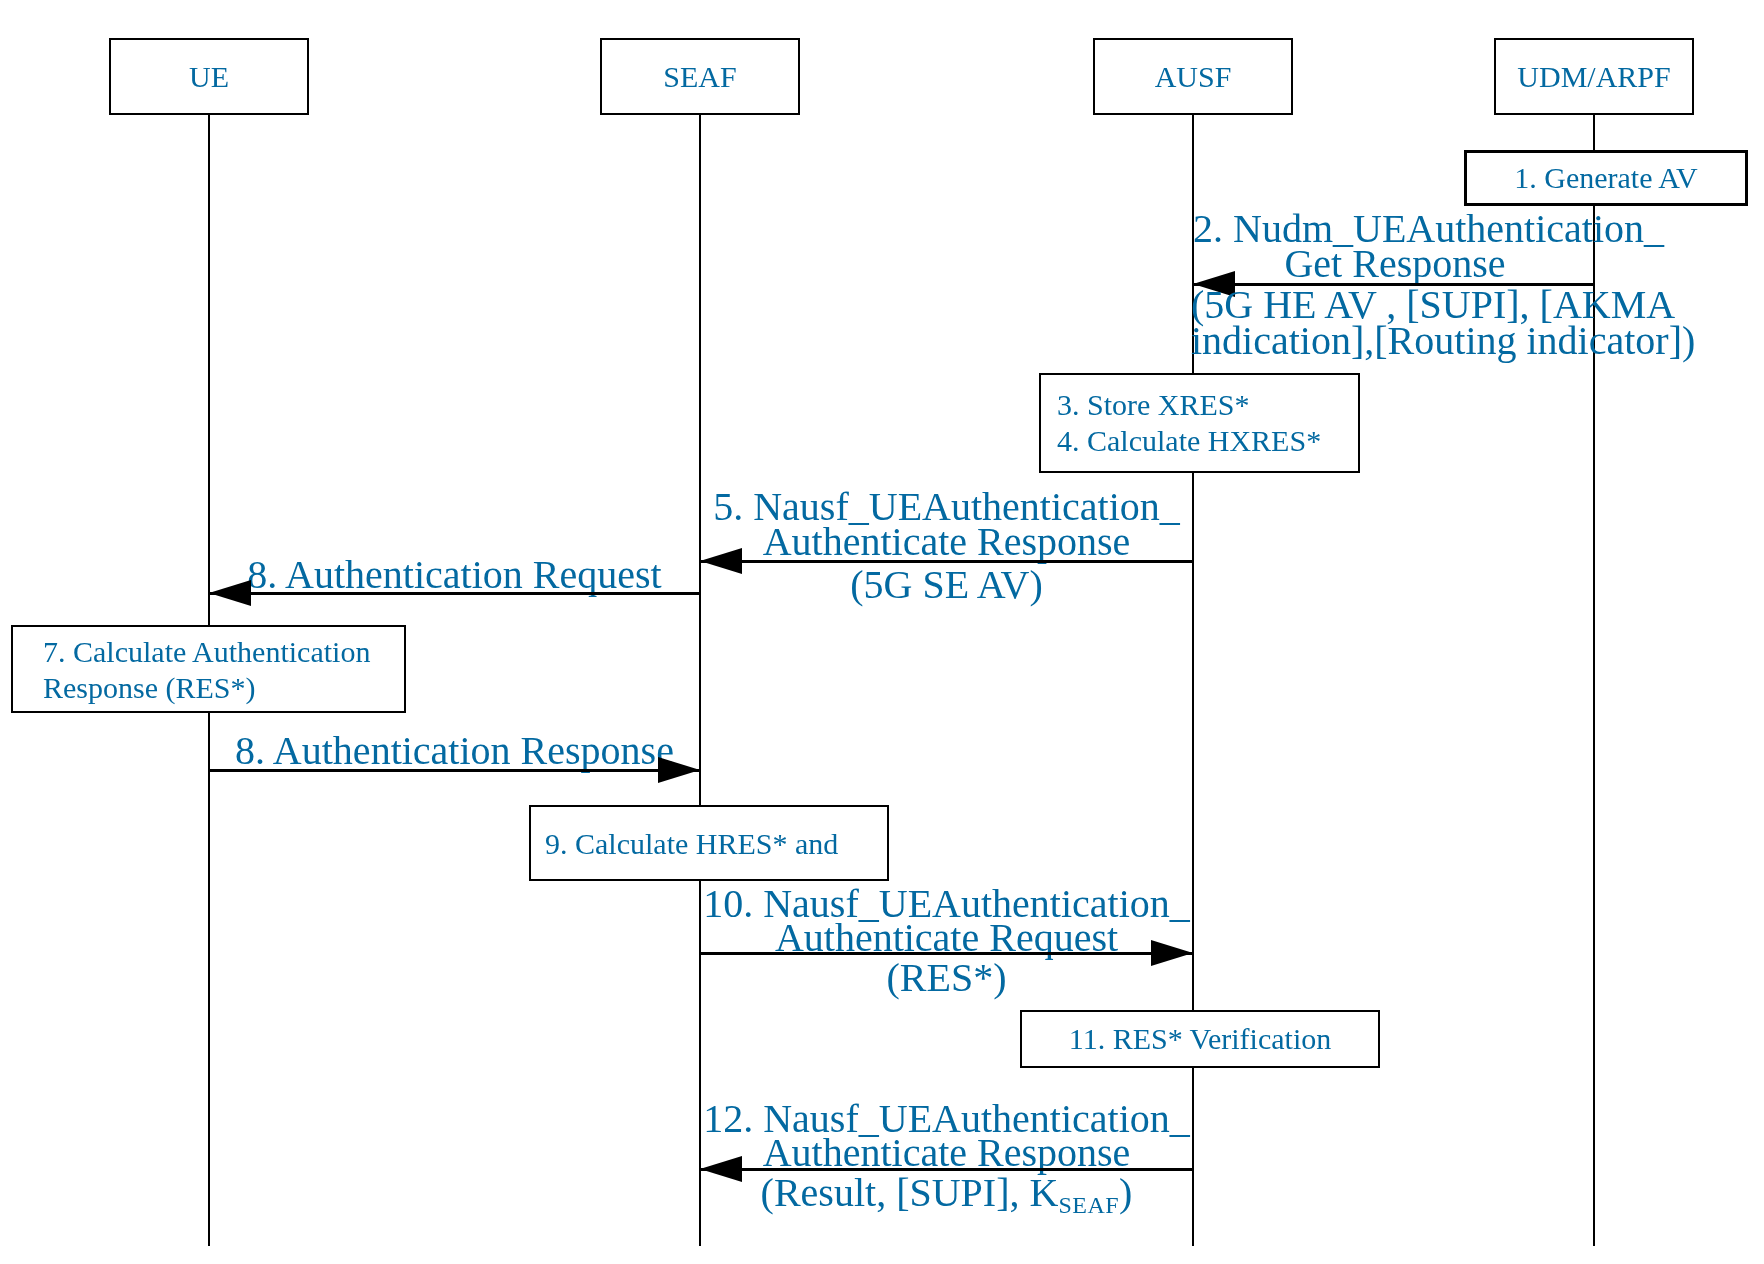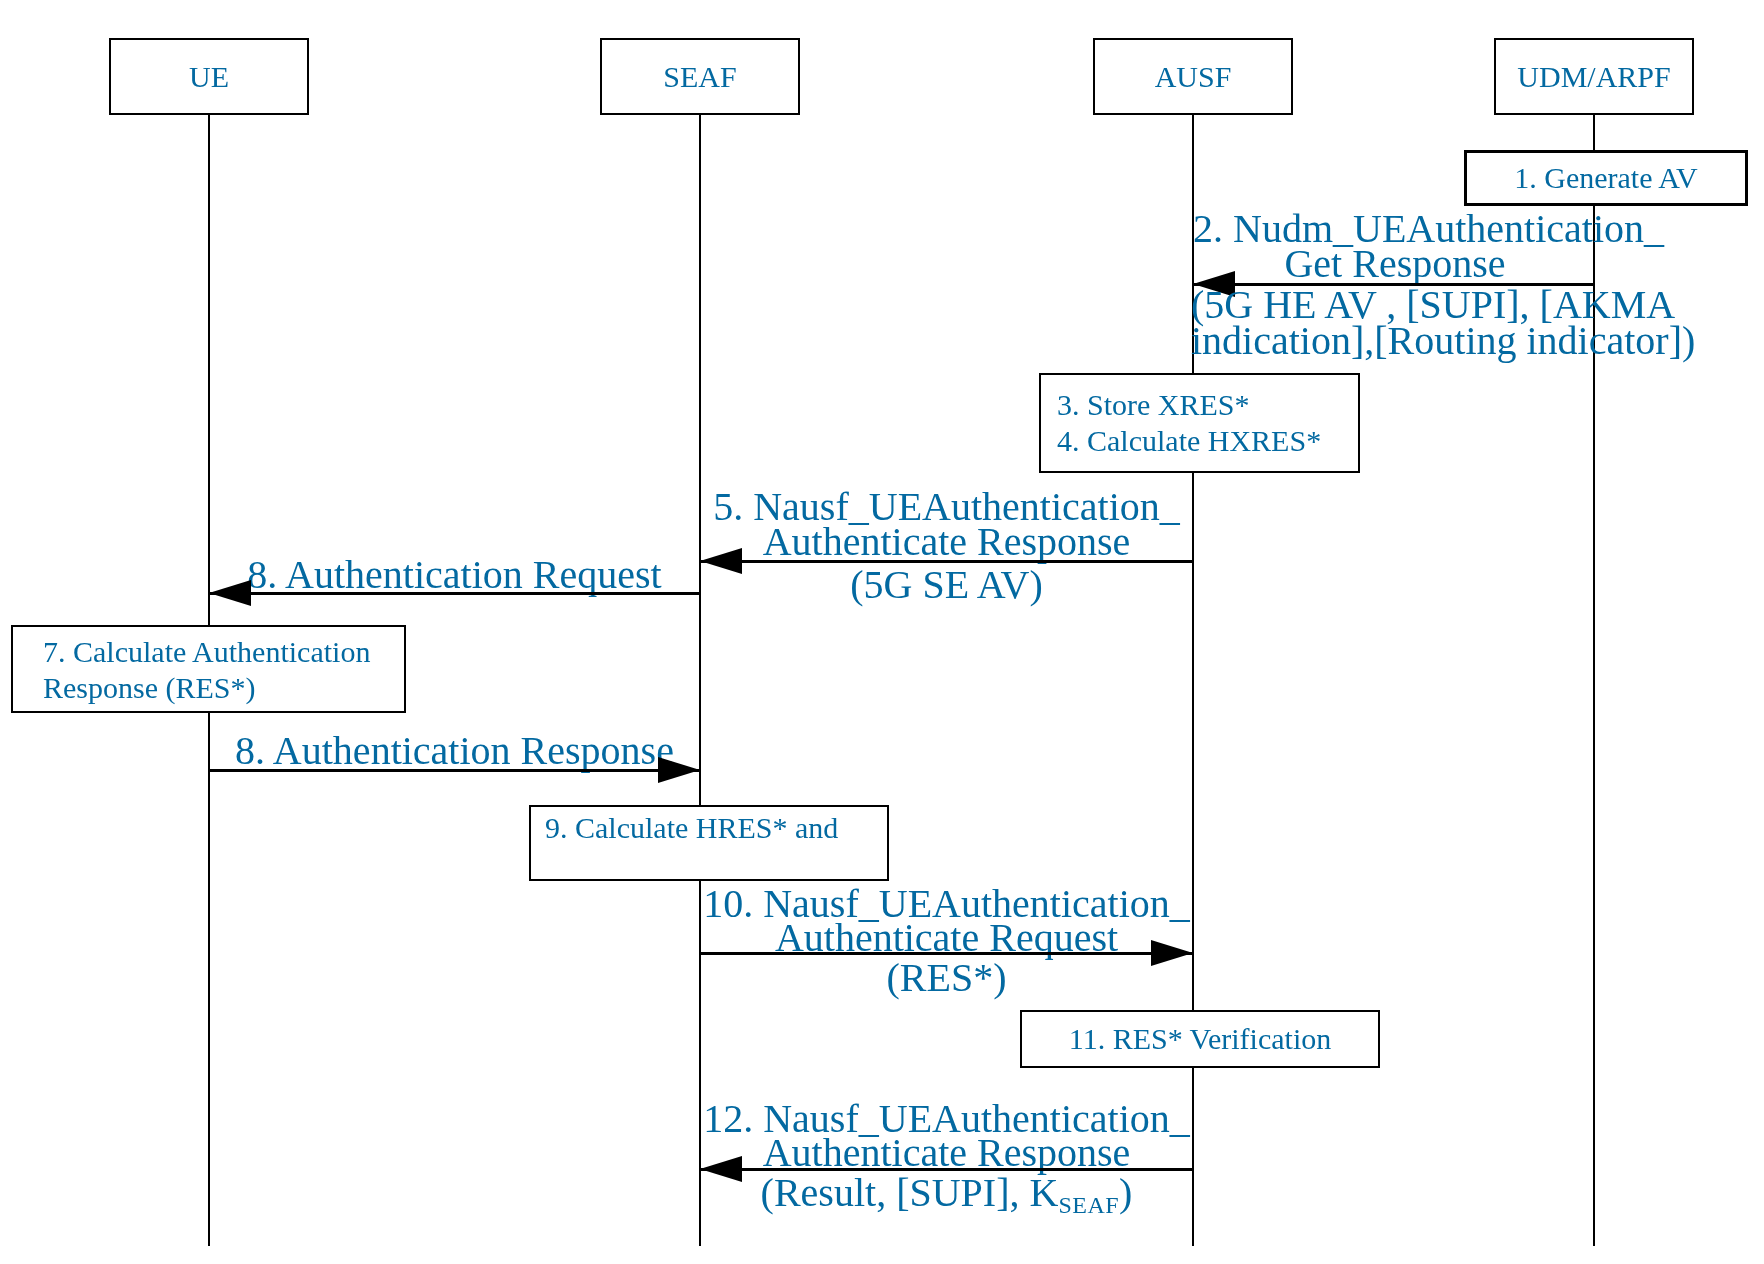--- a/index.html
+++ b/index.html
@@ -134,21 +134,21 @@
 
   <div class="proc-box" style="left:11px; top:625px; width:395px; height:88px; padding:7px 0 0 30px; line-height:36px">
     <span class="pline">7. Calculate Authentication</span>
     <span class="pline">Response (RES*)</span>
   </div>
 
   <div class="msg-label" style="left:209px; top:733px; width:491px">8. Authentication Response</div>
   <div class="shaft" style="left:209px; top:769px; width:491px"></div>
   <div class="head-right" style="left:658px; top:757px"></div>
 
-  <div class="proc-box" style="left:529px; top:805px; width:360px; height:76px; padding:4px 0 0 14px; line-height:34px">
+  <div class="proc-box" style="left:529px; top:805px; width:360px; height:76px; padding:20px 0 0 14px; line-height:34px">
     <span class="pline">9. Calculate HRES* and</span>
   </div>
 
   <div class="msg-label" style="left:700px; top:886px; width:493px">10. Nausf_UEAuthentication_</div>
   <div class="msg-label" style="left:700px; top:920px; width:493px">Authenticate Request</div>
   <div class="shaft" style="left:700px; top:952px; width:493px"></div>
   <div class="head-right" style="left:1151px; top:940px"></div>
   <div class="msg-label" style="left:700px; top:960px; width:493px">(RES*)</div>
 
   <div class="proc-box proc-center" style="left:1020px; top:1010px; width:360px; height:58px">

